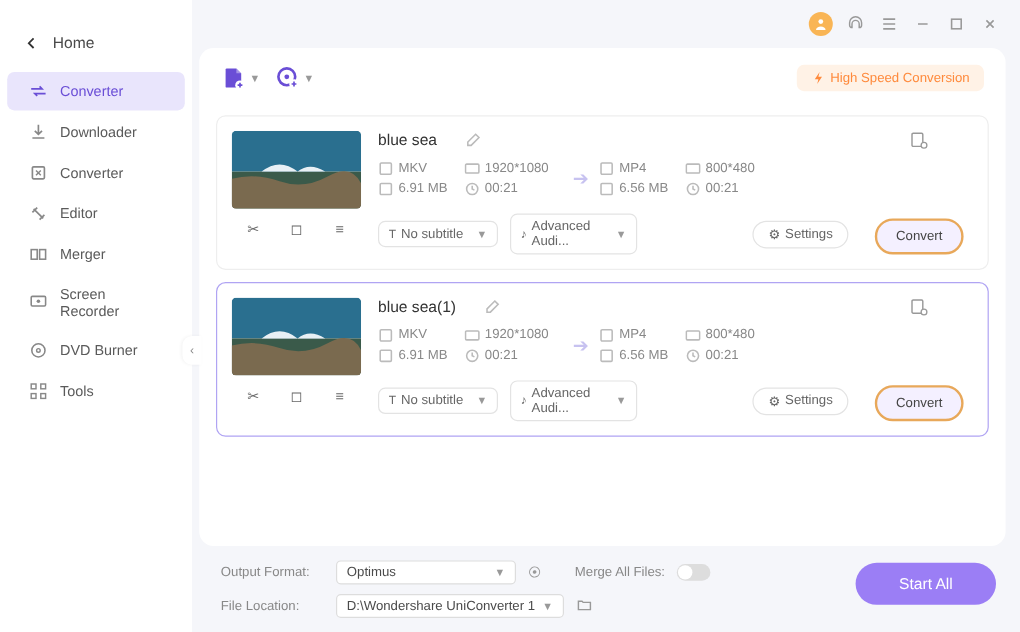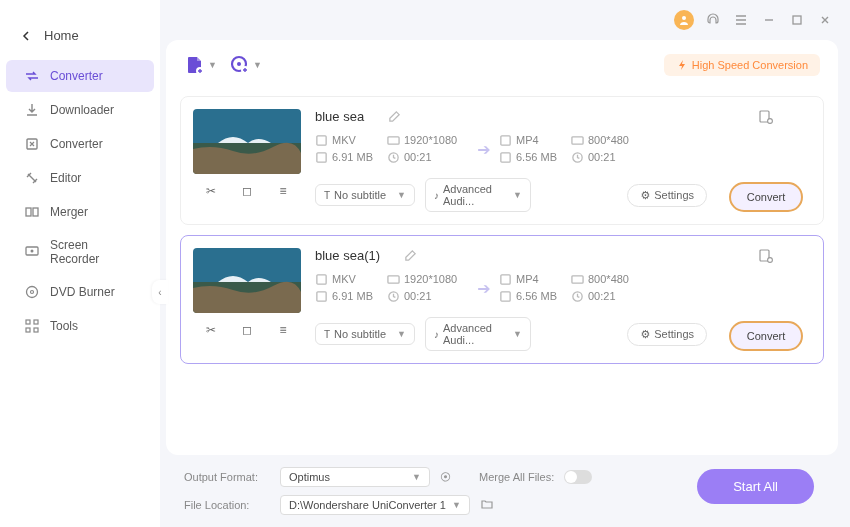--- a/index.html
+++ b/index.html
@@ -42,21 +42,21 @@
 .action-col{width:90px;display:flex;flex-direction:column;align-items:center;justify-content:space-between}
 .convert-btn{border:2px solid #e8a85a;background:#f4f0ff;color:#444;padding:7px 16px;border-radius:18px;font-size:11px;cursor:pointer}
 .gear-btn{cursor:pointer;color:#888;margin-bottom:26px;font-size:14px}
 .settings-link{border:1px solid #e3e3e3;border-radius:14px;padding:4px 12px;font-size:11px;color:#666;display:flex;align-items:center;gap:4px;cursor:pointer;margin-left:auto}
 .footer{padding:12px 24px;display:flex;flex-direction:column;gap:8px;position:relative;font-size:11px}
 .footer-row{display:flex;align-items:center;gap:10px}
 .footer-label{color:#888;width:86px}
 .select{border:1px solid #ddd;border-radius:4px;padding:3px 8px;font-size:11px;background:#fff;cursor:pointer;display:flex;align-items:center;gap:6px;min-width:150px;justify-content:space-between}
 .toggle{width:28px;height:14px;background:#ddd;border-radius:8px;position:relative;cursor:pointer}
 .toggle::after{content:"";position:absolute;width:12px;height:12px;background:#fff;border-radius:50%;top:1px;left:1px}
-.start-btn{position:absolute;right:36px;top:14px;background:#9b7ef5;color:#fff;border:none;padding:10px 36px;border-radius:22px;font-size:13px;cursor:pointer}
+.start-btn{position:absolute;right:20px;top:14px;background:#9b7ef5;color:#fff;border:none;padding:10px 36px;border-radius:22px;font-size:13px;cursor:pointer}
 .ico{width:13px;height:13px;stroke:#bbb;stroke-width:1.4;fill:none;flex-shrink:0}
 .chev{font-size:9px;color:#999}
 </style>
 </head>
 <body>
 
 <div class="app">
   <div class="sidebar">
     <div class="home-btn">
       <svg width="12" height="12" viewBox="0 0 12 12">

